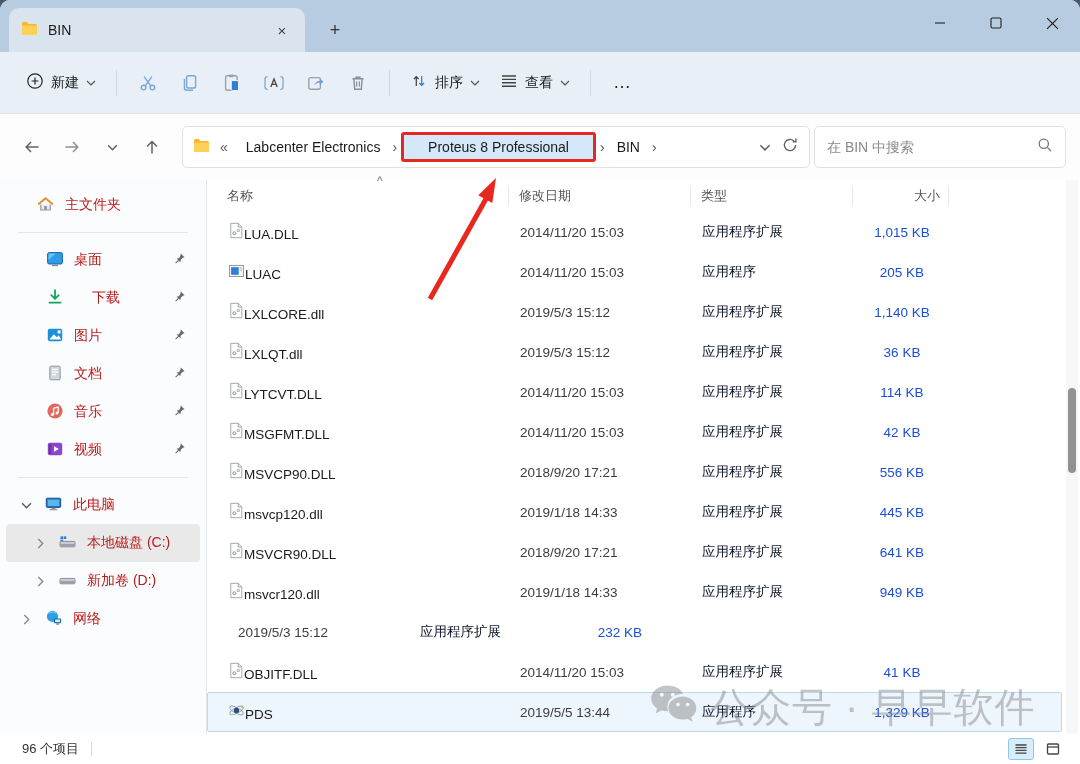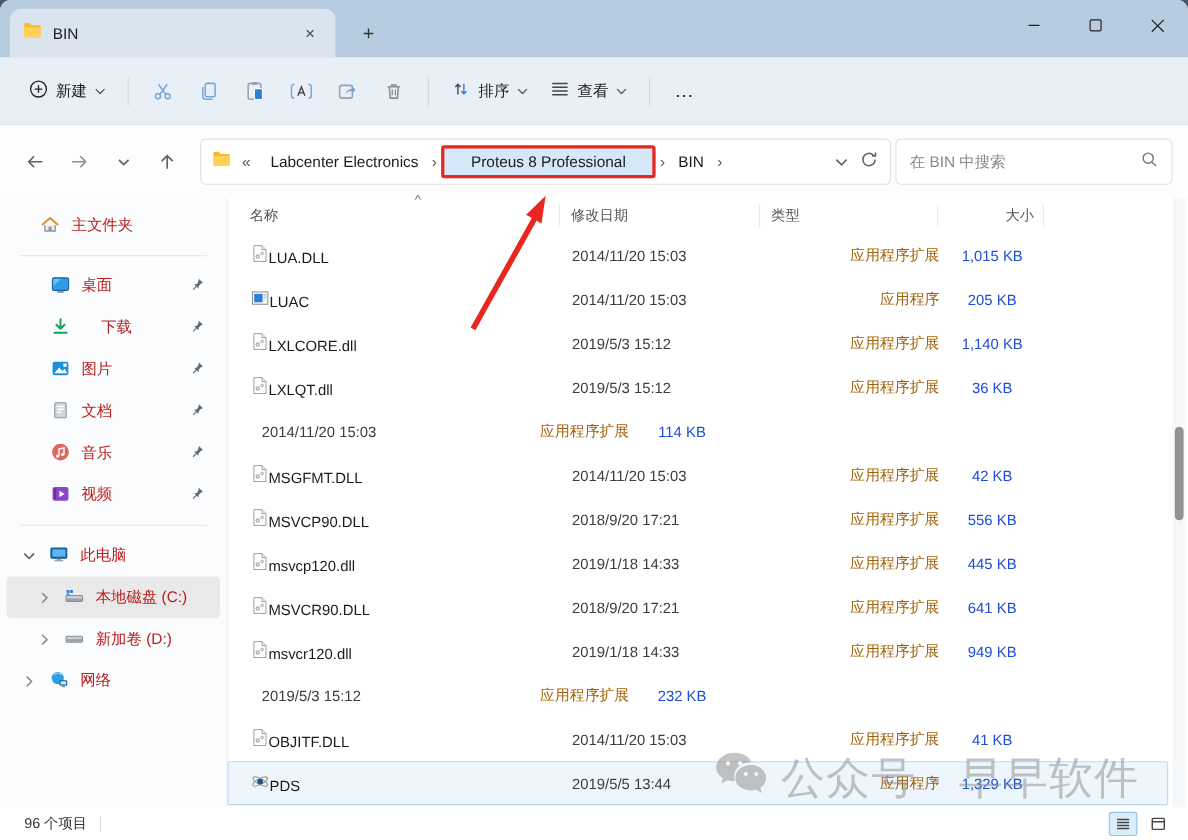--- a/index.html
+++ b/index.html
@@ -58,21 +58,21 @@
   .hc-name .sortmark { position:absolute; left:150px; top:-12px; color:#777; font-size:12px; }
   .hc-date { width:182px; padding-left:10px; }
   .hc-type { width:162px; padding-left:10px; }
   .hc-size { width:96px; justify-content:flex-end; }
   .rows { position:relative; }
   .frow { height:40px; display:flex; align-items:center; padding-left:20px; font-size:13.5px; color:#1b1b1b;
           margin-right:18px; border:1px solid transparent; border-radius:2px; }
   .frow.sel { background:#eef6fd; border-color:#bcd9f2; }
   .fc-name { width:282px; display:flex; align-items:flex-end; }
   .fc-date { width:182px; color:#3d3d3d; padding-left:10px; }
-  .fc-type { width:162px; color:#a16207; padding-left:10px;text-align:right; }
+  .fc-type { width:162px; color:#0f172a; padding-left:10px; }
   .fc-size { width:96px; color:#1d4ed8; text-align:center; }
   .scrolltrack { position:absolute; top:0; right:2px; width:12px; height:100%; background:#f6f7f8; }
   .scrollthumb { position:absolute; top:208px; left:2px; width:8px; height:85px; background:#929292; border-radius:4px; }
   
   .statusbar { height:30px; display:flex; align-items:center; padding:0 14px 0 22px; background:#fff; }
   .status-count { font-size:13px; color:#333; }
   .status-div { width:1px; height:14px; background:#d8d8d8; margin-left:12px; }
   .view-toggles { margin-left:auto; display:flex; gap:6px; }
   .vt-btn { width:26px; height:22px; display:flex; align-items:center; justify-content:center; border-radius:3px;
             border:1px solid transparent; }
@@ -477,20 +477,31 @@
                   <circle cx="6.3" cy="10.7" r=".7" fill="#fff"></circle>
                   <circle cx="10.3" cy="7.9" r=".55" fill="#fff"></circle>
                 </svg></span>
               <span>LXLQT.dll</span>
             </span>
             <span class="fc-date">2019/5/3 15:12</span>
             <span class="fc-type">应用程序扩展</span>
             <span class="fc-size">36 KB</span>
           </div>
           <div class="frow">
+            <span class="fc-name">
+              <span><svg width="16" height="17" viewBox="0 0 16 16">
+                  <path d="M2.8.8h7.4L13.8 4.4v10.8H2.8z" fill="#fff" stroke="#9aa0a6" stroke-width=".9"></path>
+                  <path d="M10.2.9v3.6h3.5" fill="#e8eaed" stroke="#9aa0a6" stroke-width=".9"></path>
+                  <circle cx="6.3" cy="10.7" r="2" fill="#aab2bb"></circle>
+                  <circle cx="10.3" cy="7.9" r="1.6" fill="#aab2bb"></circle>
+                  <circle cx="6.3" cy="10.7" r=".7" fill="#fff"></circle>
+                  <circle cx="10.3" cy="7.9" r=".55" fill="#fff"></circle>
+                </svg></span>
+              <span>LYTCVT.DLL</span>
+            </span>
             <span class="fc-date">2014/11/20 15:03</span>
             <span class="fc-type">应用程序扩展</span>
             <span class="fc-size">114 KB</span>
           </div>
           <div class="frow">
             <span class="fc-name">
               <span><svg width="16" height="17" viewBox="0 0 16 16">
                   <path d="M2.8.8h7.4L13.8 4.4v10.8H2.8z" fill="#fff" stroke="#9aa0a6" stroke-width=".9"></path>
                   <path d="M10.2.9v3.6h3.5" fill="#e8eaed" stroke="#9aa0a6" stroke-width=".9"></path>
                   <circle cx="6.3" cy="10.7" r="2" fill="#aab2bb"></circle>

